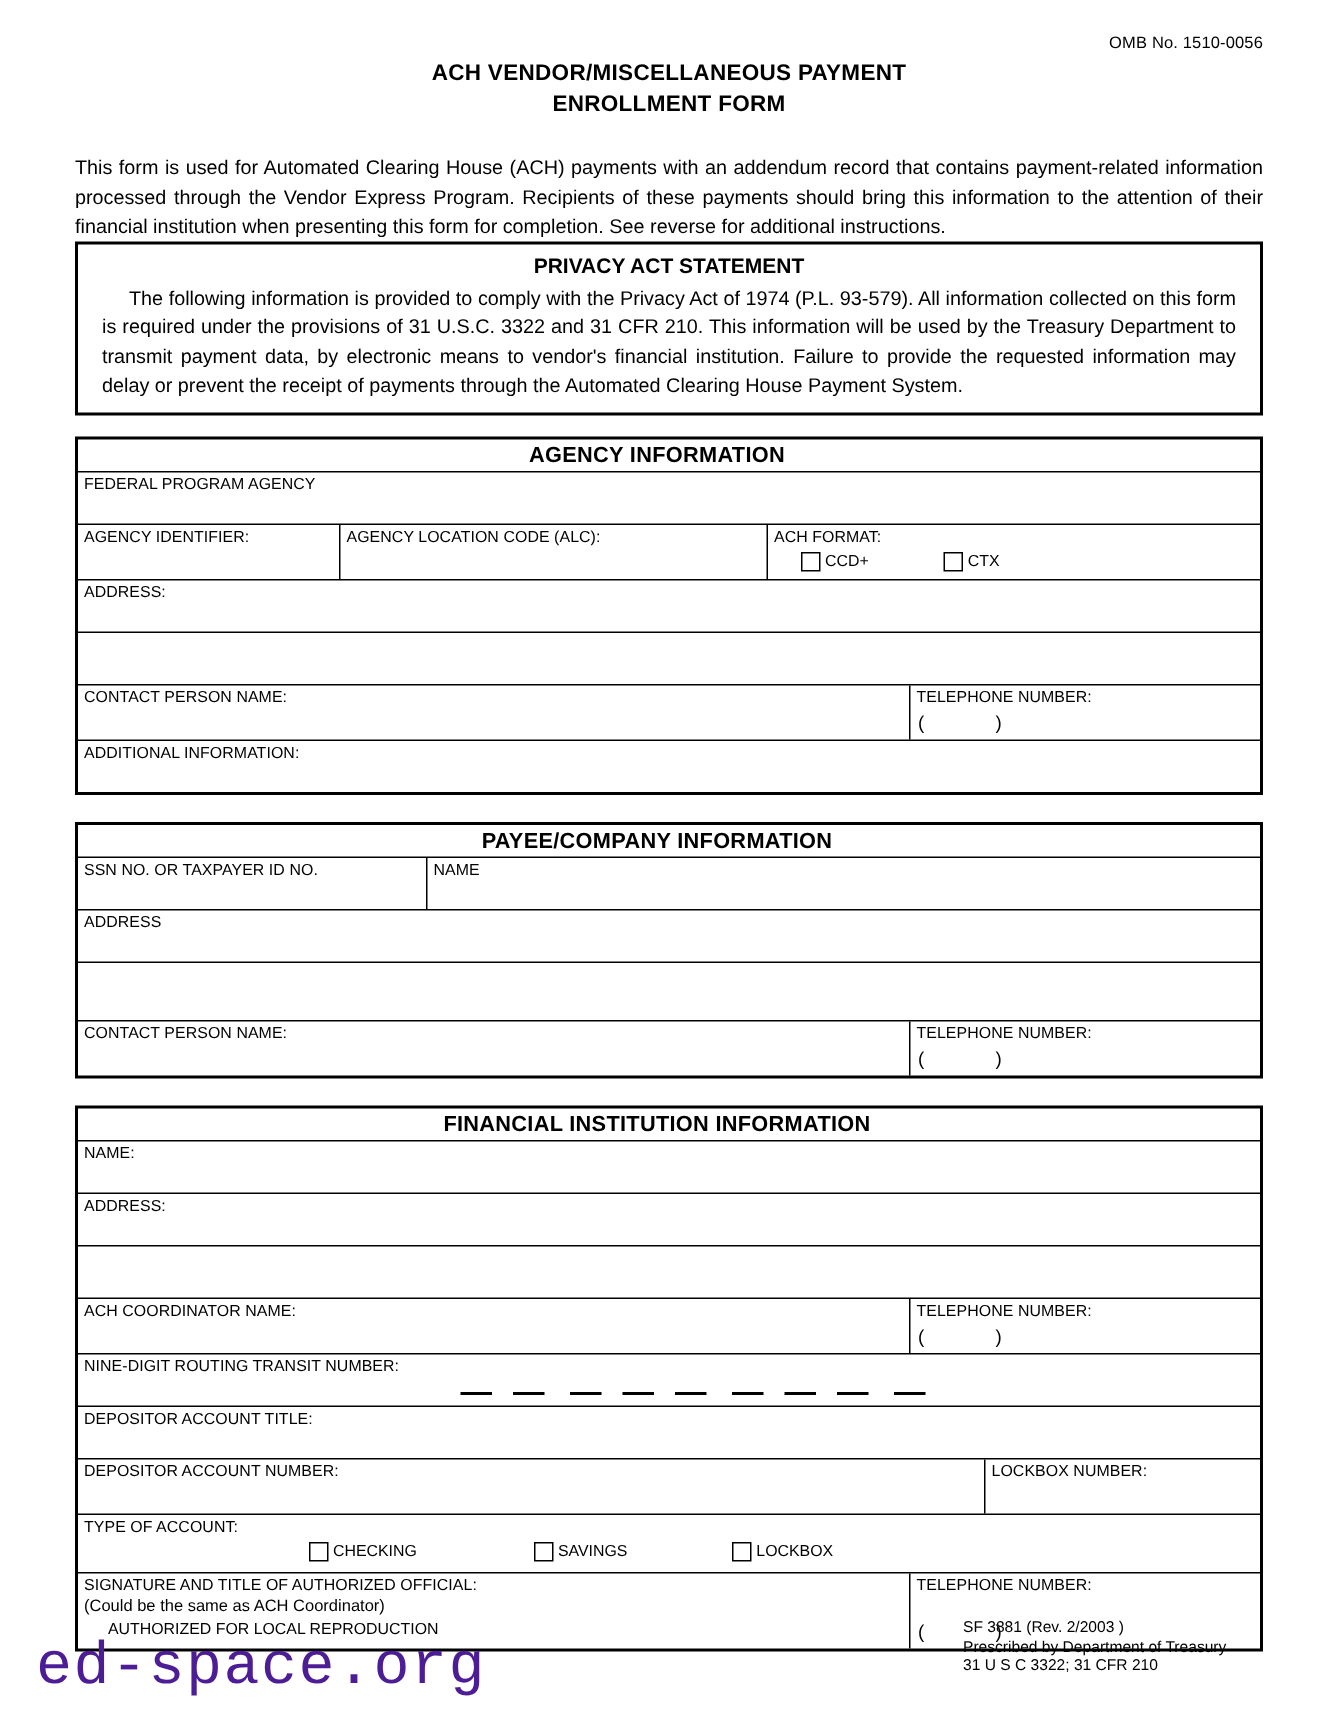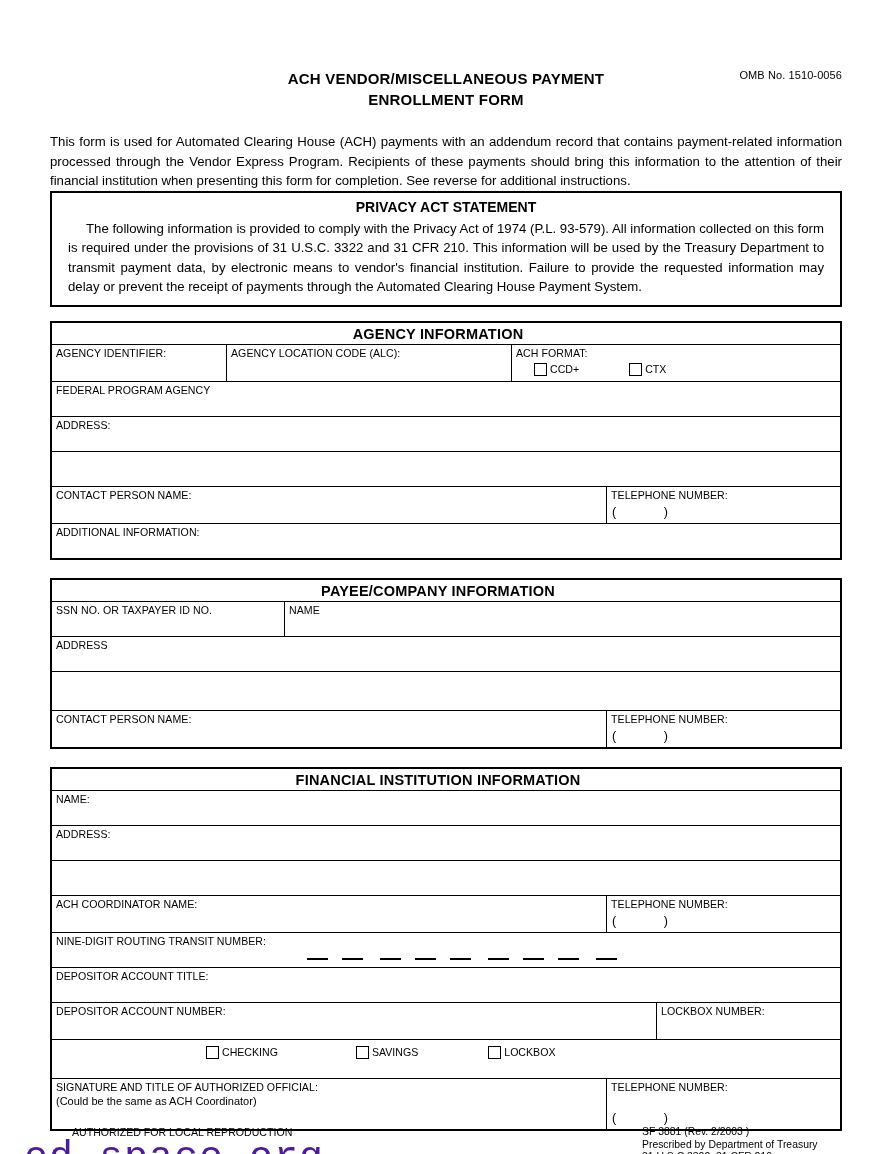--- a/index.html
+++ b/index.html
@@ -26,23 +26,22 @@
 
   
   .omb {
     position: absolute;
     top: 23px;
     right: 50px;
     font-size: 11px;
     letter-spacing: .1px;
   }
   .titles {
-    padding-top: 22px;
+    padding-top: 38px;
     text-align: center;
-    margin-top: 46px;
   }
   .title-line {
     font-size: 15px;
     font-weight: bold;
     letter-spacing: .2px;
     line-height: 21px;
   }
 
   .intro {
     margin: 22px 50px 0 50px;
@@ -210,45 +209,45 @@
 
   <div class="block privacy">
     <div class="privacy-head">PRIVACY ACT STATEMENT</div>
     <div class="privacy-body"><span class="ind"></span><span>The following information is provided to comply with the Privacy Act of 1974 (P.L. 93-579). All information collected on this form is required under the provisions of 31 U.S.C. 3322 and 31 CFR 210. This information will be used by the Treasury Department to transmit payment data, by electronic means to vendor's financial institution. Failure to provide the requested information may delay or prevent the receipt of payments through the Automated Clearing House Payment System.</span></div>
   </div>
 
   <div class="block spaced">
     <div class="section-head">AGENCY INFORMATION</div>
 
     <div class="row">
+      <div class="cell h34" style="flex:1 1 auto;">
+        <span class="lbl">FEDERAL PROGRAM AGENCY</span>
+      </div>
+    </div>
+
+    <div class="row">
       <div class="cell h36" style="flex:0 0 175px;">
         <span class="lbl">AGENCY IDENTIFIER:</span>
       </div>
       <div class="cell h36" style="flex:0 0 285px;">
         <span class="lbl">AGENCY LOCATION CODE (ALC):</span>
       </div>
       <div class="cell h36" style="flex:1 1 auto;">
         <span class="lbl">ACH FORMAT:</span>
         <div class="cbrow">
           <span class="cbox" style="margin-left:18px;"></span>
           <span class="cbtext">CCD+</span>
           <span class="cbox" style="margin-left:50px;"></span>
           <span class="cbtext">CTX</span>
         </div>
       </div>
     </div>
 
     <div class="row">
       <div class="cell h34" style="flex:1 1 auto;">
-        <span class="lbl">FEDERAL PROGRAM AGENCY</span>
-      </div>
-    </div>
-
-    <div class="row">
-      <div class="cell h34" style="flex:1 1 auto;">
         <span class="lbl">ADDRESS:</span>
       </div>
     </div>
 
     <div class="row">
       <div class="cell h34" style="flex:1 1 auto;"></div>
     </div>
 
     <div class="row">
       <div class="cell h36" style="flex:0 0 555px;">
@@ -364,20 +363,21 @@
       <div class="cell h36" style="flex:0 0 605px;">
         <span class="lbl">DEPOSITOR ACCOUNT NUMBER:</span>
       </div>
       <div class="cell h36" style="flex:1 1 auto;">
         <span class="lbl">LOCKBOX NUMBER:</span>
       </div>
     </div>
 
     <div class="row">
       <div class="cell h38" style="flex:1 1 auto;">
+        <span class="lbl">TYPE OF ACCOUNT:</span>
         <div class="cbrow">
           <span class="cbox" style="margin-left:150px;"></span>
           <span class="cbtext">CHECKING</span>
           <span class="cbox" style="margin-left:78px;"></span>
           <span class="cbtext">SAVINGS</span>
           <span class="cbox" style="margin-left:70px;"></span>
           <span class="cbtext">LOCKBOX</span>
         </div>
       </div>
     </div>

